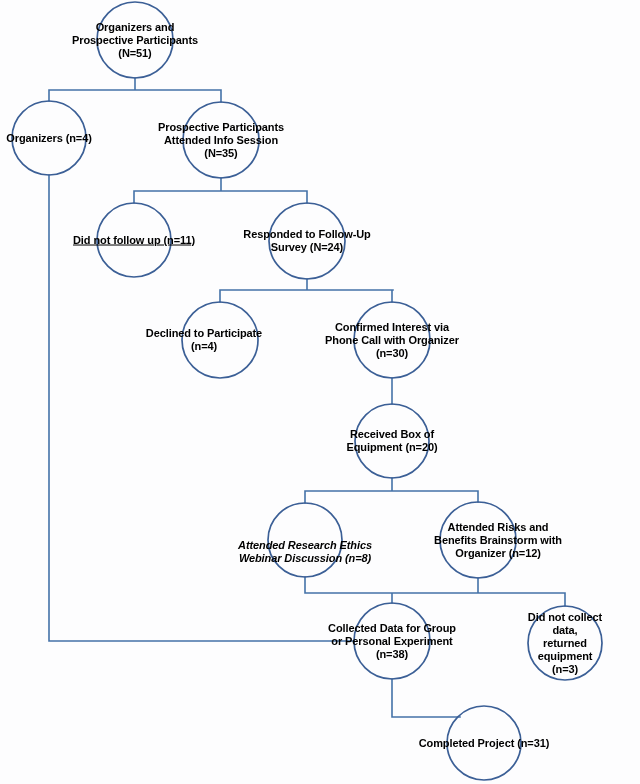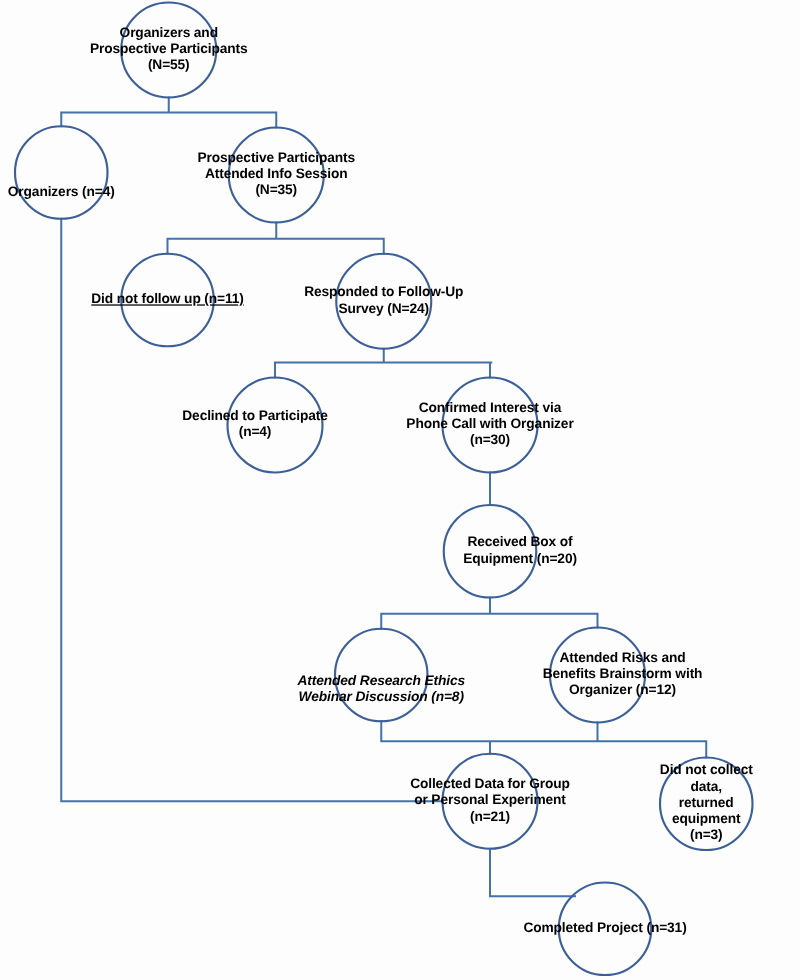--- a/index.html
+++ b/index.html
@@ -76,23 +76,23 @@
         <circle cx="392" cy="641" r="38"></circle>
         <circle cx="565" cy="643" r="37"></circle>
         <circle cx="484" cy="743" r="37"></circle>
       </g>
   </svg>
 
   <div id="labels-layer">
       <div class="node" style="left: 135px; top: 40px; font-size: 11px; color: rgb(0, 0, 0);">
         <span class="node-label">Organizers and
 Prospective Participants
-(N=55)</span>
+(N=51)</span>
       </div>
-      <div class="node" style="left: 49px; top: 138px; font-size: 11px; color: rgb(0, 0, 0); margin-top: 16px;">
+      <div class="node" style="left: 49px; top: 138px; font-size: 11px; color: rgb(0, 0, 0);">
         <span class="node-label">Organizers (n=4)</span>
       </div>
       <div class="node" style="left: 221px; top: 140px; font-size: 11px; color: rgb(0, 0, 0);">
         <span class="node-label">Prospective Participants
 Attended Info Session
 (N=35)</span>
       </div>
       <div class="node" style="left: 134px; top: 240px; font-size: 11px; color: rgb(0, 0, 0); text-decoration: underline;">
         <span class="node-label">Did not follow up (n=11)</span>
       </div>
@@ -102,37 +102,37 @@
       </div>
       <div class="node" style="left: 204px; top: 340px; font-size: 11px; color: rgb(0, 0, 0);">
         <span class="node-label">Declined to Participate
 (n=4)</span>
       </div>
       <div class="node" style="left: 392px; top: 340px; font-size: 11px; color: rgb(0, 0, 0);">
         <span class="node-label">Confirmed Interest via
 Phone Call with Organizer
 (n=30)</span>
       </div>
-      <div class="node" style="left: 392px; top: 441px; font-size: 11px; color: rgb(0, 0, 0); margin-left: 24px;">
+      <div class="node" style="left: 392px; top: 441px; font-size: 11px; color: rgb(0, 0, 0);">
         <span class="node-label">Received Box of
 Equipment (n=20)</span>
       </div>
       <div class="node" style="left: 305px; top: 552px; font-size: 11px; color: rgb(0, 0, 0); font-style: italic;">
         <span class="node-label">Attended Research Ethics
 Webinar Discussion (n=8)</span>
       </div>
       <div class="node" style="left: 478px; top: 540px; font-size: 11px; color: rgb(0, 0, 0); margin-left: 20px;">
         <span class="node-label">Attended Risks and
 Benefits Brainstorm with
 Organizer (n=12)</span>
       </div>
       <div class="node" style="left: 392px; top: 641px; font-size: 11px; color: rgb(0, 0, 0);">
         <span class="node-label">Collected Data for Group
 or Personal Experiment
-(n=21)</span>
+(n=38)</span>
       </div>
       <div class="node" style="left: 565px; top: 643px; font-size: 11px; color: rgb(0, 0, 0); align-items: center;">
         <span class="node-label">Did not collect data,
 returned equipment (n=3)</span>
       </div>
       <div class="node" style="left: 484px; top: 743px; font-size: 11px; color: rgb(0, 0, 0);">
         <span class="node-label">Completed Project (n=31)</span>
       </div>
     </div>
 

